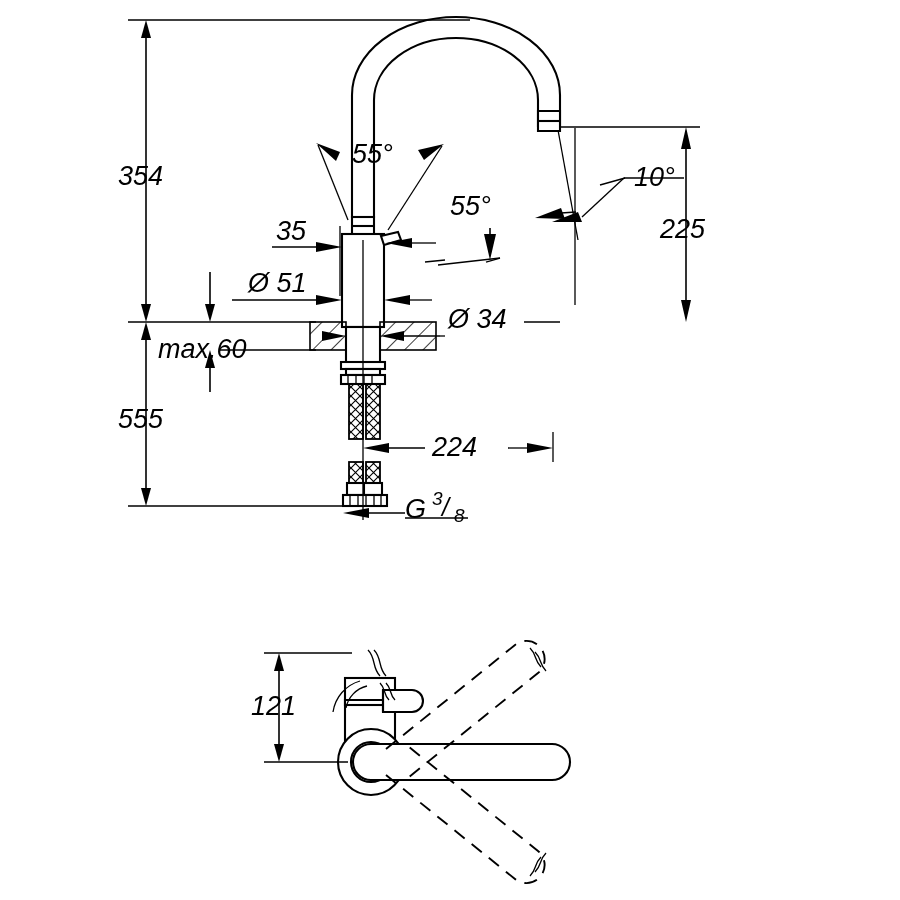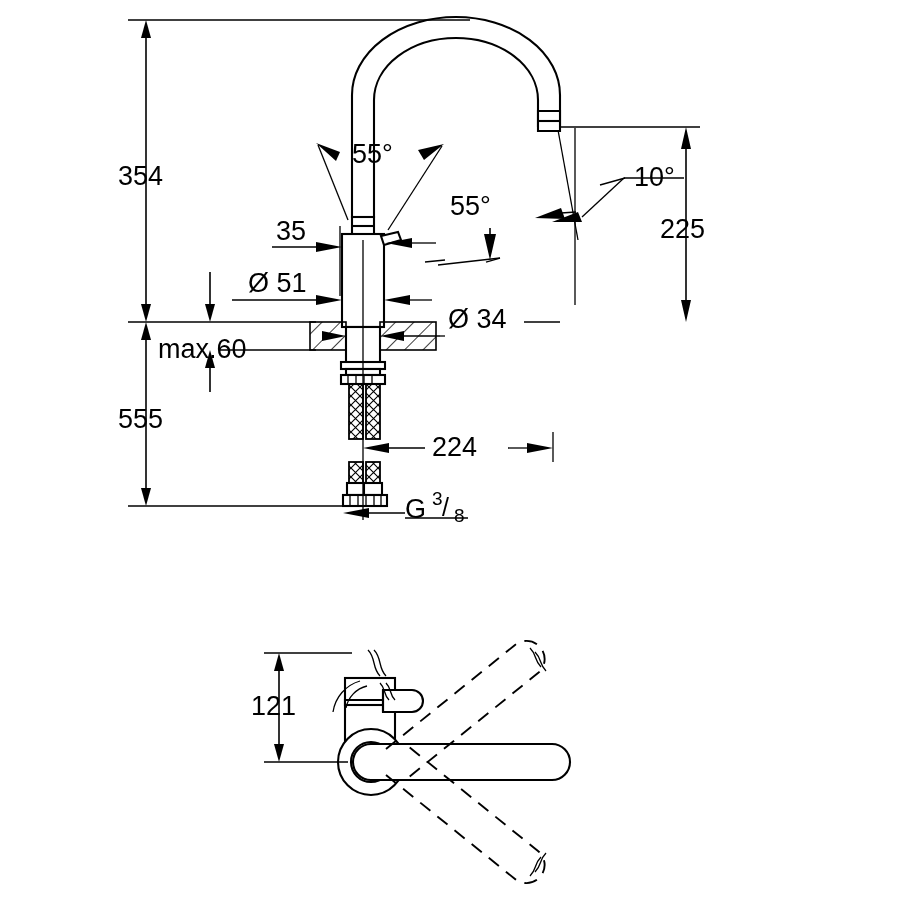--- a/index.html
+++ b/index.html
@@ -10,20 +10,21 @@
   }
   body {
     font-family: "Liberation Sans", sans-serif;
   }
   #sheet {
     position: relative;
     width: 900px;
     height: 900px;
     background: #ffffff;
     overflow: hidden;
+    font-style: italic;
   }
   #sheet svg {
     display: block;
   }
   text {
     font-family: "Liberation Sans", sans-serif;
     fill: #000000;
   }
   .dim-text {
     font-size: 27px;

